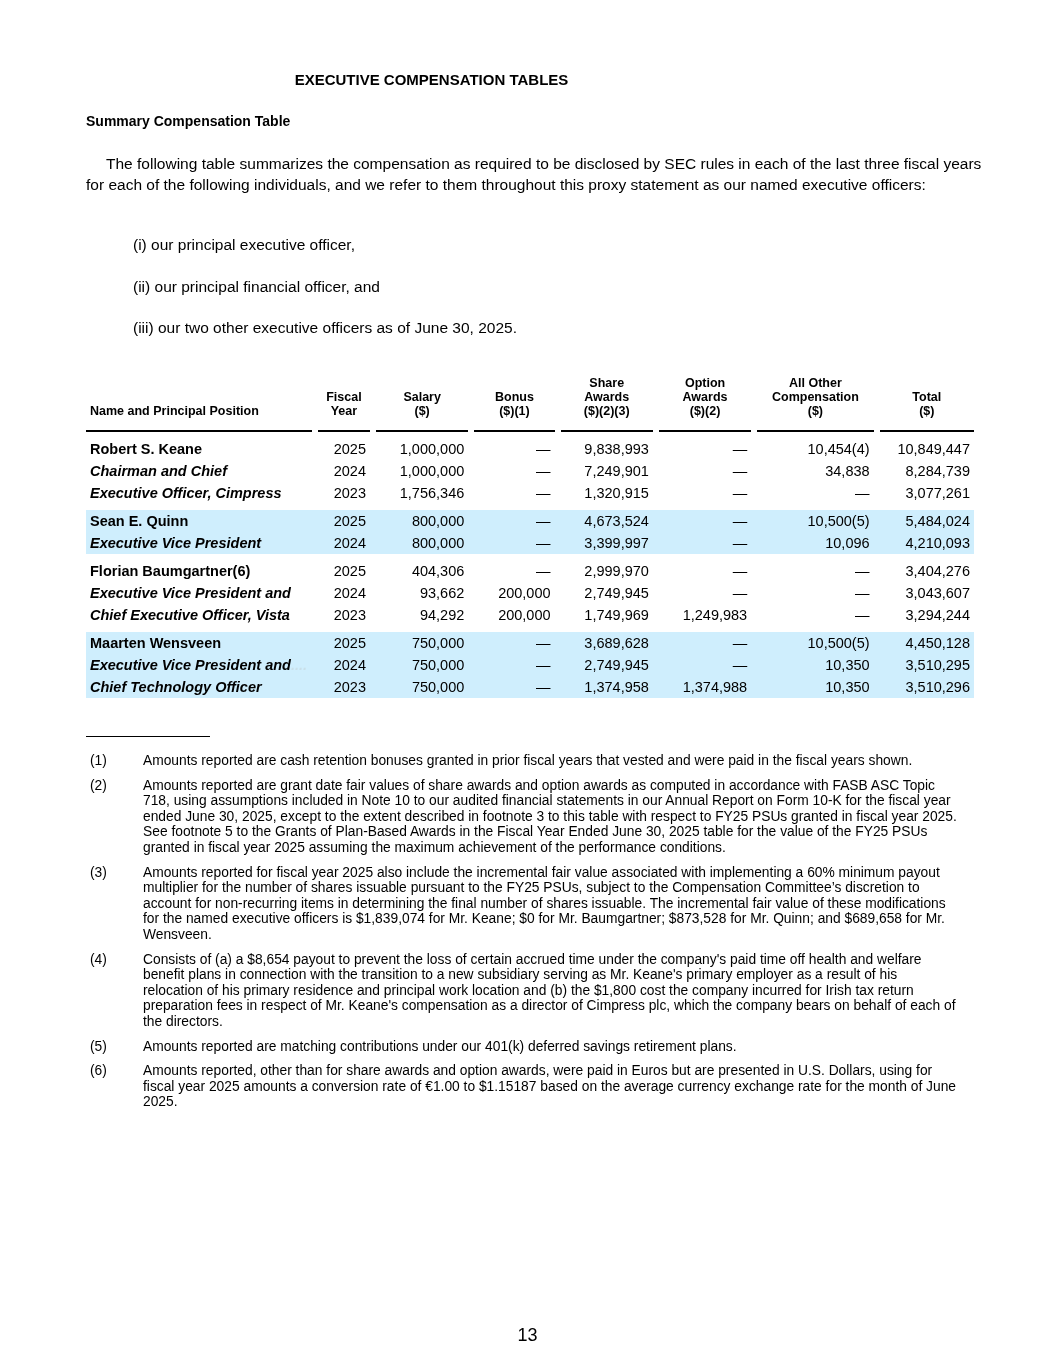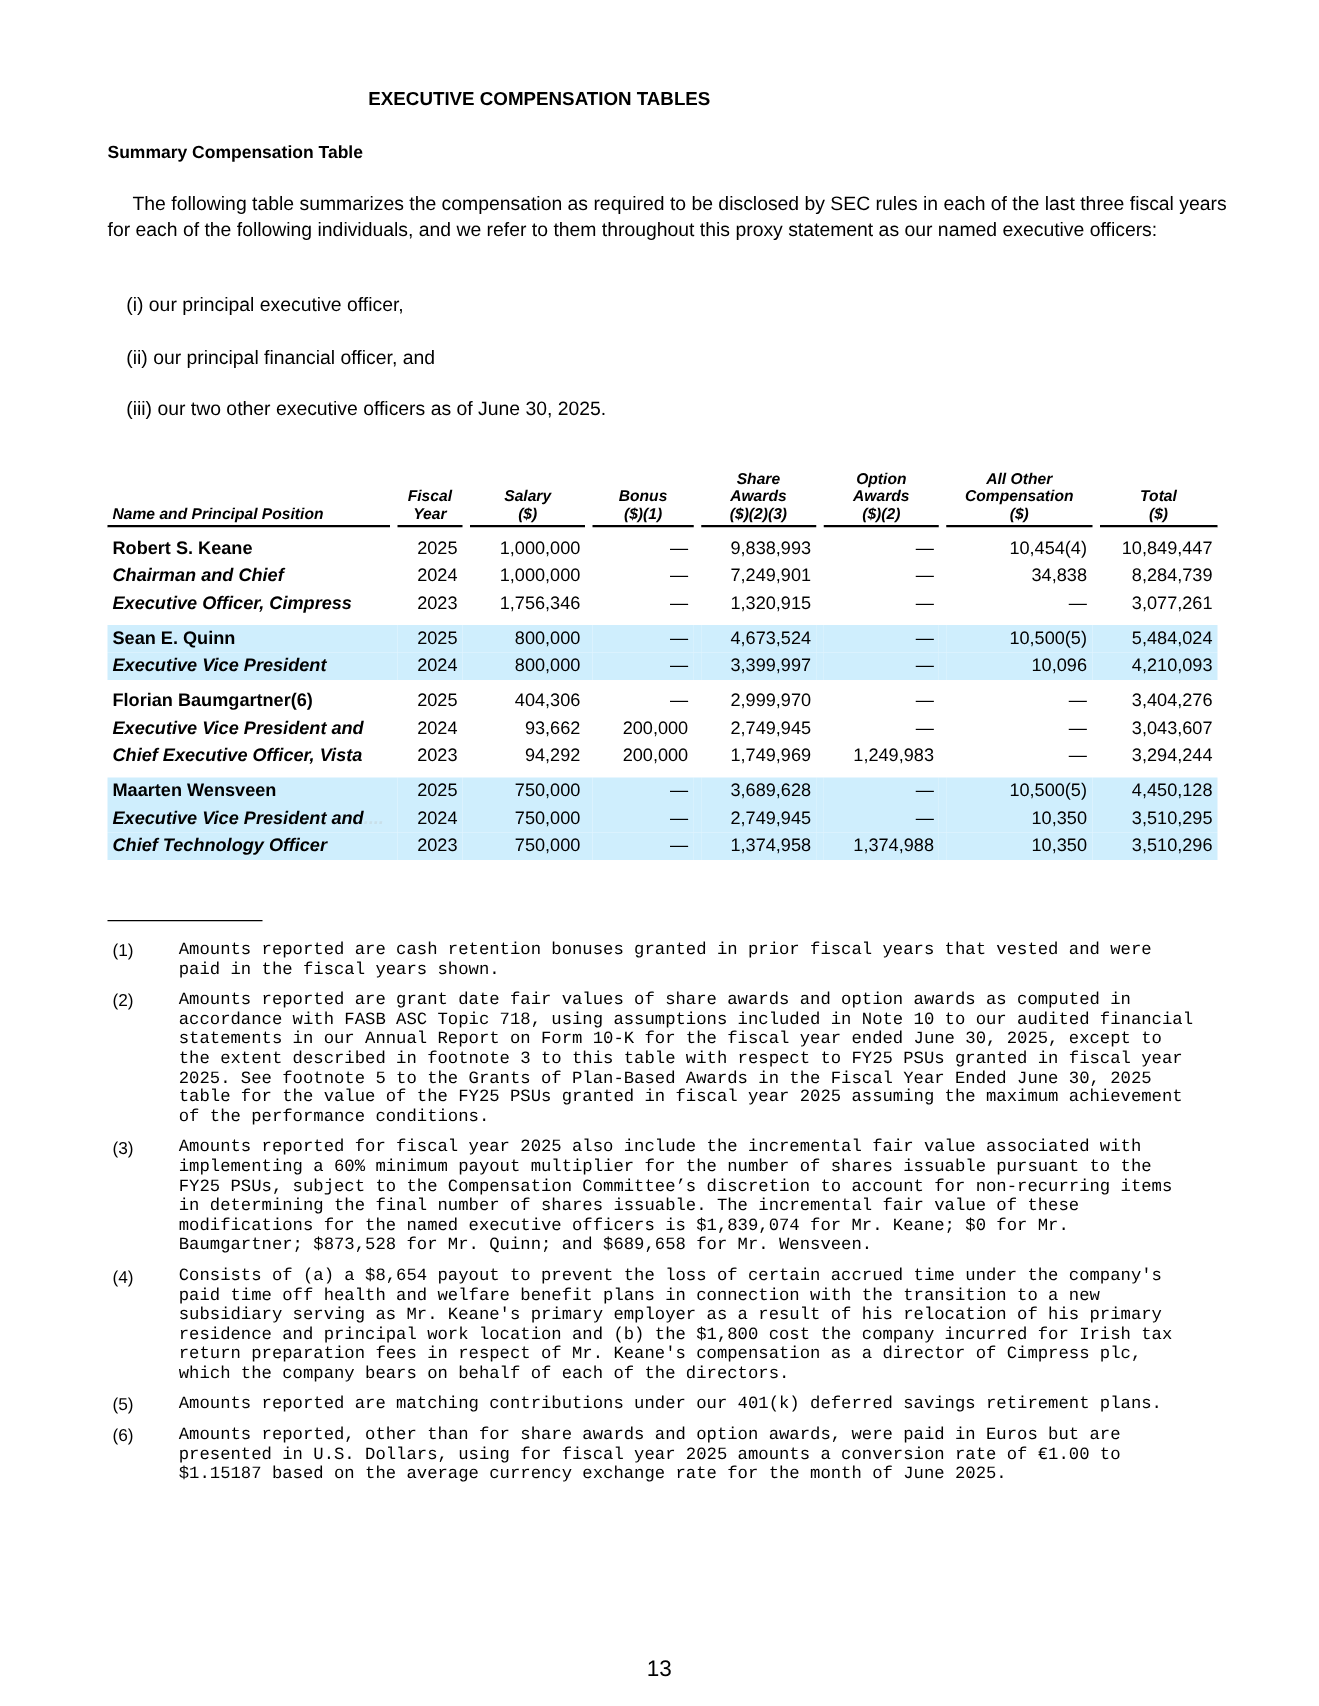--- a/index.html
+++ b/index.html
@@ -12,51 +12,50 @@
     font-weight: bold; font-size: 15px;
   }
   .section-title {
     position: absolute; top: 113px; left: 86px; font-weight: bold; font-size: 14px;
   }
   .intro {
     position: absolute; top: 154px; left: 86px; width: 905px;
     font-size: 15.5px; line-height: 20.5px; text-indent: 20px;
   }
   .list-item {
-    position: absolute; left: 101px; font-size: 15.5px;
+    position: absolute; left: 133px; font-size: 15.5px;
   }
   table.comp {
     position: absolute; top: 376px; left: 86px; width: 888px;
     border-collapse: separate; border-spacing: 0; font-size: 14.5px;
   }
   table.comp th {
     font-weight: bold; font-size: 12.5px; line-height: 14px;
-    vertical-align: bottom; text-align: center; padding: 0 0 2px 0;
+    vertical-align: bottom; text-align: center; padding: 0 0 12px 0;
     border-bottom: 2px solid #000;
-    font-style: italic;
   }
   table.comp th.name-col { text-align: left; padding-left: 4px; }
   table.comp th.gap { border-bottom: none; width: 6px; }
   table.comp td { height: 22px; padding: 0 4px; white-space: nowrap; }
   table.comp td.num { text-align: right; }
   table.comp td.name { text-align: left; font-weight: bold; }
   table.comp td.gap { padding: 0; width: 6px; }
   tr.italic td.name { font-style: italic; }
   tr.shaded td { background: #cfeefd; }
   tr.spacer td { height: 6px; padding: 0; background: #fff; }
   .trunc { color: #c9dfe9; }
   .fn-rule {
     position: absolute; top: 736px; left: 86px; width: 124px; border-top: 1px solid #000;
   }
   .footnotes {
     position: absolute; top: 753px; left: 90px; width: 870px; font-size: 13.8px; line-height: 15.6px;
   }
   .fn { display: flex; margin-bottom: 9px; }
   .fn-num { width: 53px; flex: none; }
-  .fn-text { flex: 1; font-family: Liberation Mono, monospace; }
+  .fn-text { flex: 1; }
   .page-number {
     position: absolute; top: 1325px; left: 0; width: 1055px; text-align: center; font-size: 18px;
   }
 </style>
 </head>
 <body>
 
 <div class="page-title">EXECUTIVE COMPENSATION TABLES</div>
 <div class="section-title">Summary Compensation Table</div>
 <div class="intro">The following table summarizes the compensation as required to be disclosed by SEC rules in each of the last three fiscal years for each of the following individuals, and we refer to them throughout this proxy statement as our named executive officers:</div>

